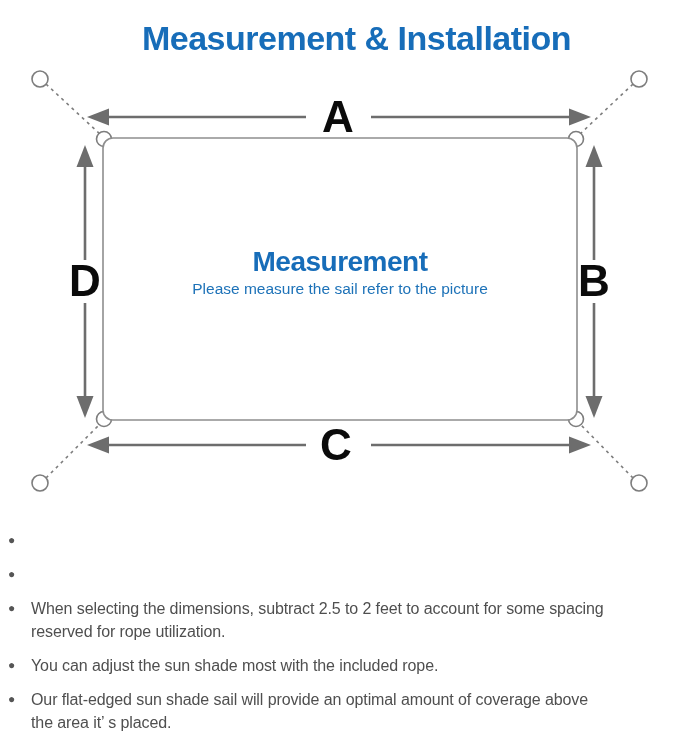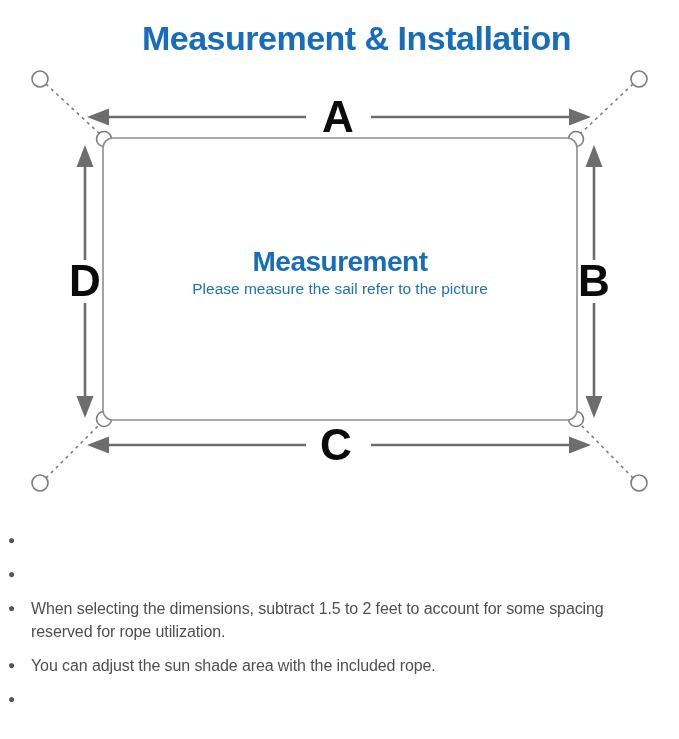--- a/index.html
+++ b/index.html
@@ -104,23 +104,25 @@
 
 <ul class="notes-list">
   <li class="note-item">
     <span class="bullet">●</span>
   </li>
   <li class="note-item">
     <span class="bullet">●</span>
   </li>
   <li class="note-item">
     <span class="bullet">●</span>
-    <span class="note-text">When selecting the dimensions, subtract 1.5 to 2 feet to account for some spacing
+    <span class="note-text">When selecting the dimensions, subtract 2.5 to 2 feet to account for some spacing
 reserved for rope utilization.</span>
   </li>
   <li class="note-item">
     <span class="bullet">●</span>
-    <span class="note-text">You can adjust the sun shade area with the included rope.</span>
+    <span class="note-text">You can adjust the sun shade most with the included rope.</span>
   </li>
   <li class="note-item">
     <span class="bullet">●</span>
+    <span class="note-text">Our flat-edged sun shade sail will provide an optimal amount of coverage above
+the area it’ s placed.</span>
   </li>
 </ul>
 
 </body></html>

